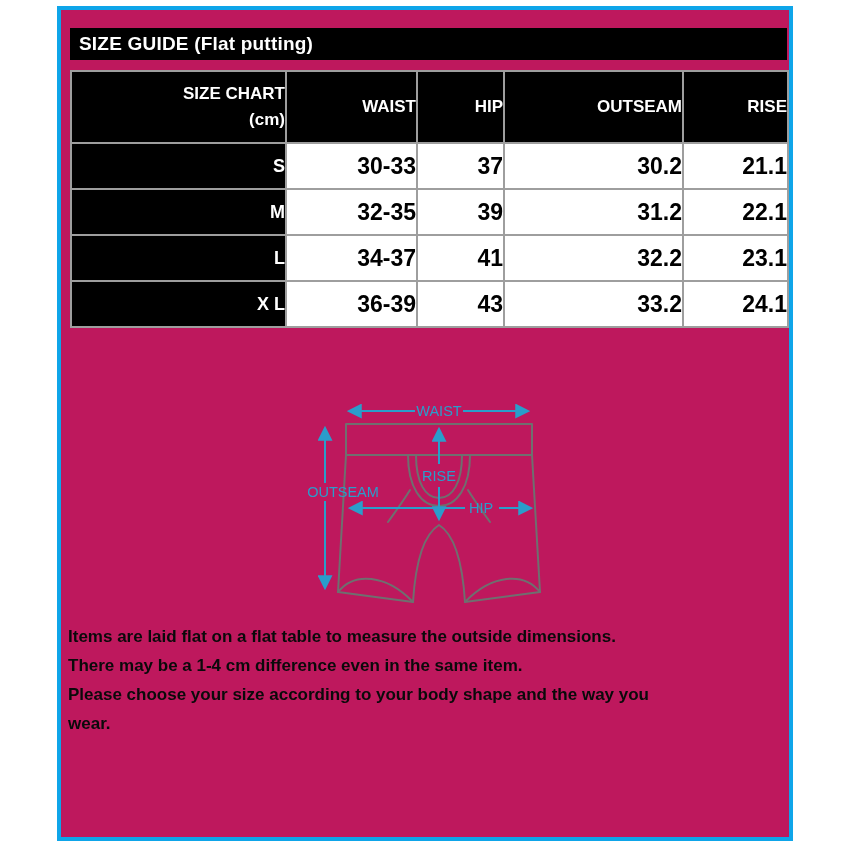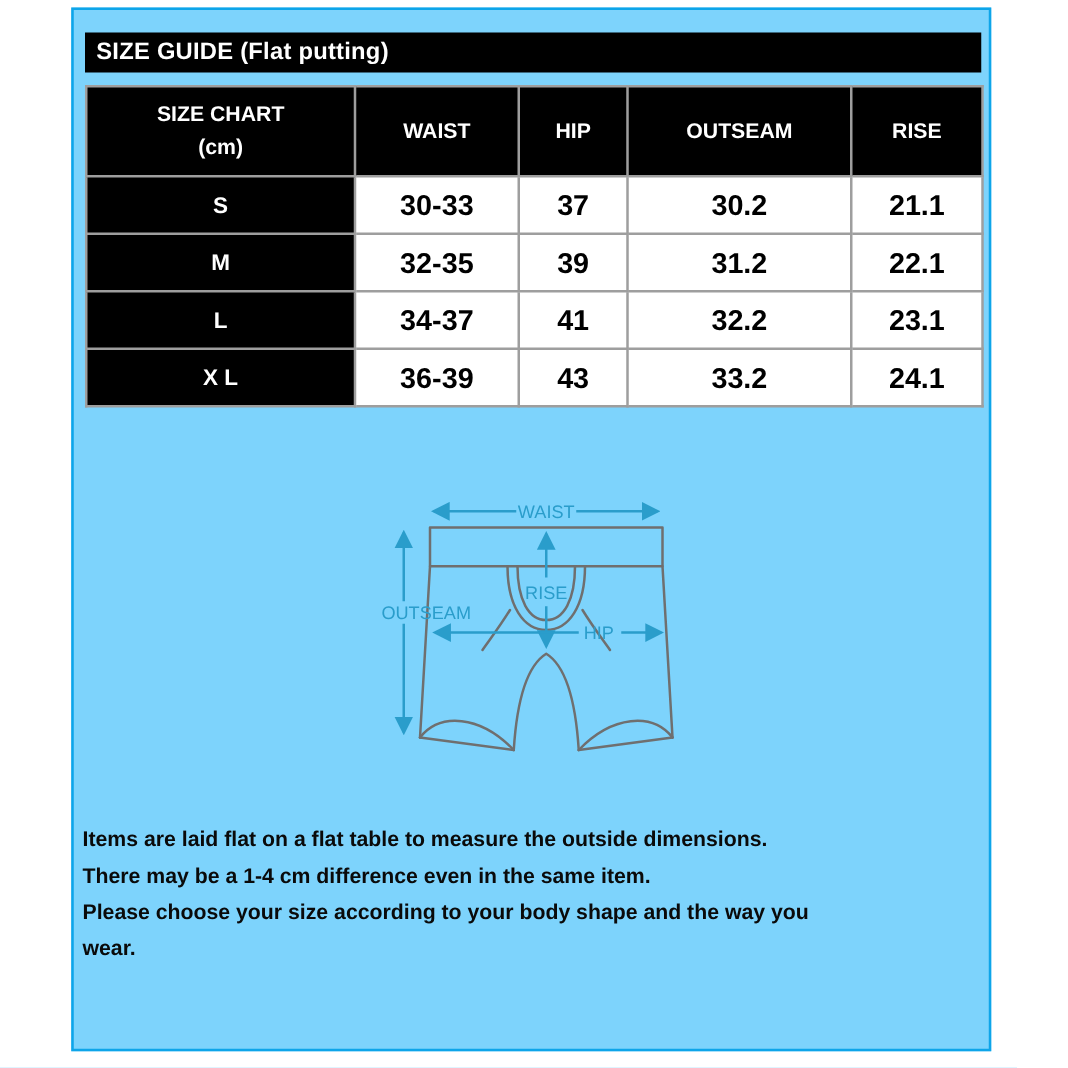--- a/index.html
+++ b/index.html
@@ -3,50 +3,50 @@
 <meta charset="utf-8">
 <style>
   * { margin:0; padding:0; box-sizing:border-box; }
   body { background:#fff; }
   .page {
     position:relative; width:854px; height:854px; background:#ffffff;
     font-family:"Liberation Sans", sans-serif; overflow:hidden;
   }
   .frame {
     position:absolute; left:57px; top:6px; width:736px; height:835px;
-    border:2px solid #0ea5e9; background:#7dd3fc;
+    border:4px solid #0ea5e9; background:#be185d;
   }
   .title-bar {
     position:absolute; left:9px; top:18px; width:717px; height:32px;
     background:#000; color:#fff; font-size:19px; font-weight:bold;
     display:flex; align-items:center; padding-left:9px; letter-spacing:0.2px;
   }
   table.size-table {
     position:absolute; left:9px; top:60px; width:717px;
-    border-collapse:collapse; table-layout:fixed; text-align:center;
+    border-collapse:collapse; table-layout:fixed; text-align:right;
   }
   .size-table th, .size-table td { border:2px solid #9e9e9e; }
   .size-table thead th {
     background:#000; color:#fff; font-size:17px; font-weight:bold;
     height:72px; line-height:1.55;
   }
   .size-table tbody th {
     background:#000; color:#fff; font-size:18px; font-weight:bold; height:46px;
   }
   .size-table tbody td {
     background:#fff; color:#000; font-size:23px; font-weight:bold;
   }
   svg.diagram { position:absolute; left:244px; top:385px; }
   .diagram text {
     font-family:"Liberation Sans", sans-serif; font-size:14.5px; fill:#2a9dcb;
   }
   .garment { stroke:#6f6f6f; stroke-width:2; fill:none; stroke-linecap:round; stroke-linejoin:round; }
   .arrow-line { stroke:#2a9dcb; stroke-width:2; fill:none; }
   .notes {
-    position:absolute; left:7px; top:649px; width:716px;
+    position:absolute; left:7px; top:612px; width:716px;
     font-size:17px; font-weight:bold; color:#0a0a0a; line-height:29px;
     white-space:nowrap;
   }
 </style>
 </head>
 <body>
 
 <div class="page">
   <div class="frame">
 

